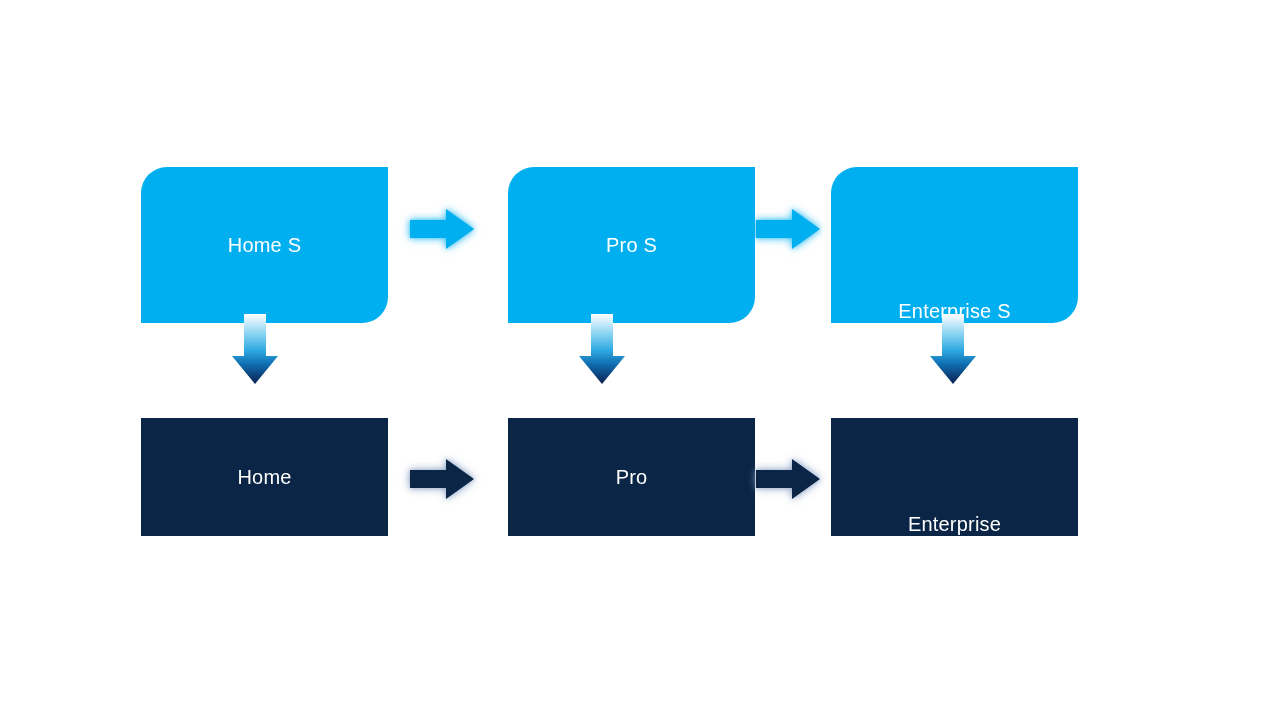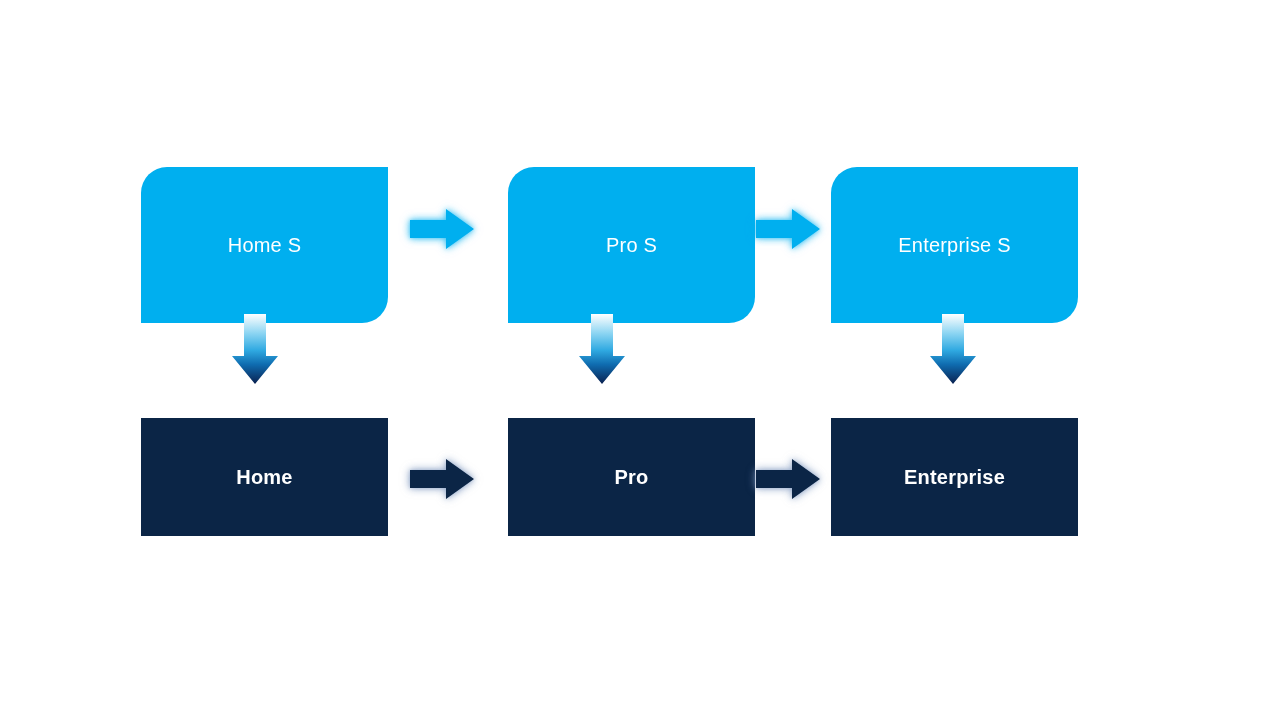--- a/index.html
+++ b/index.html
@@ -23,25 +23,24 @@
   }
   .node.top {
     top: 167px; height: 156px;
     background: var(--accent_light, #00afef);
     border-radius: 26px 0 26px 0;
   }
   .node.bottom {
     top: 418px; height: 118px;
     background: var(--accent_dark, #0b2546);
     border-radius: 0;
-    font-weight: bold;
   }
   .x1 { left: 141px; }
   .x2 { left: 476px; margin-left: 32px; }
-  .x3 { left: 831px; }
+  .x3 { left: 831px; align-items: flex-end; }
 
   svg.arrow { position: absolute; overflow: visible; display: block; }
 
   svg.arrow-right { width: 65px; height: 44px; top: 207px; }
   svg.arrow-right.row2 { top: 457px; }
   svg.arrow-right.g1 { left: 410px; }
   svg.arrow-right.g2 { left: 756px; }
   svg.arrow-right.light polygon {
     fill: var(--accent_light, #00afef);
   }

